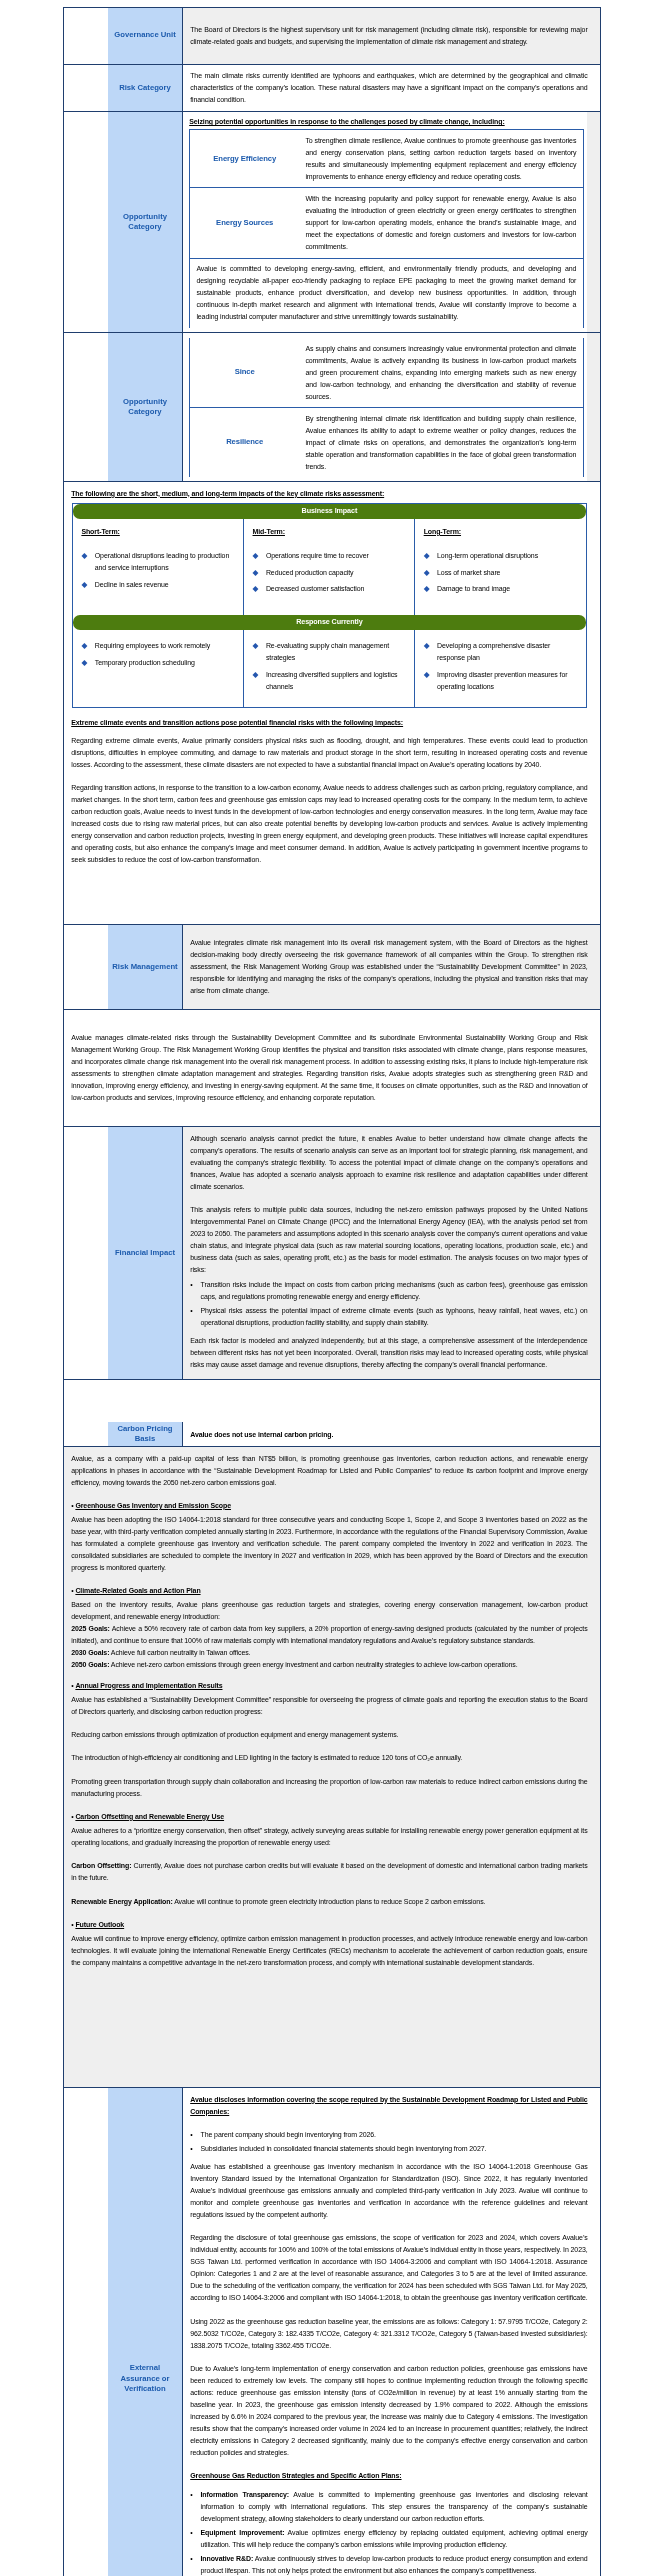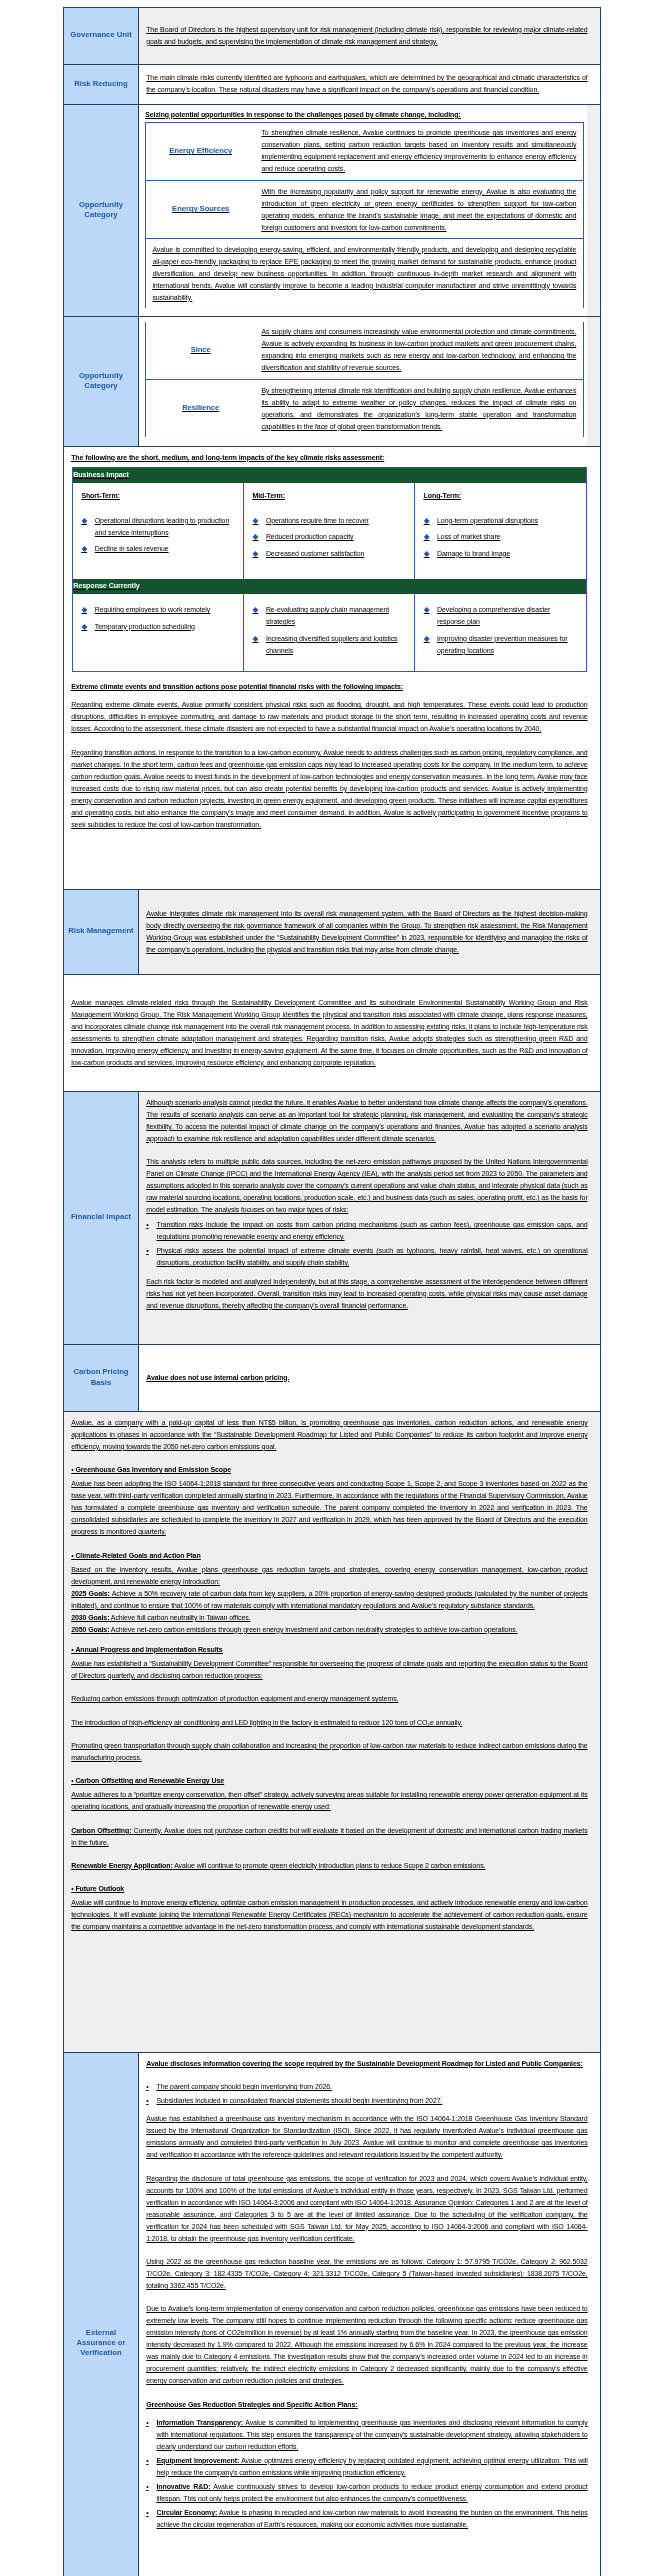--- a/index.html
+++ b/index.html
@@ -4,79 +4,79 @@
 <style>
   html,body{margin:0;padding:0;background:#fff;}
   .page{position:relative;width:663px;height:2673px;background:#fff;overflow:hidden;
         font-family:"Liberation Sans",sans-serif;color:#000;}
   .tbl{position:absolute;left:63px;top:6.7px;width:538px;border:1px solid #1F3E6E;box-sizing:border-box;}
   .row{display:flex;border-bottom:1px solid #1F3E6E;}
   .row:last-child{border-bottom:none;}
   .lbl{flex:0 0 75px;min-width:75px;background:#BDD7F7;border-right:1px solid #1F3E6E;
        color:#1D5BAD;font-weight:bold;font-size:7.7px;line-height:1.35;
        display:flex;align-items:center;justify-content:center;text-align:center;
-       padding:2px;box-sizing:border-box;}
+       padding:2px;box-sizing:border-box;margin-left:44px;}
   .cnt{flex:1;min-width:0;box-sizing:border-box;font-size:7px;line-height:12px;
-       padding:5.2px 12.4px 5.2px 7.2px;position:relative;letter-spacing:-0.1px;text-decoration:underline;}
+       padding:5.2px 12.4px 5.2px 7.2px;position:relative;letter-spacing:-0.1px;}
   .gray{background:#EFEFEF;}
   .vcenter{display:flex;flex-direction:column;justify-content:center;}
   p{margin:0 0 11.3px;}
   p.m0{margin-bottom:0;}
   p.m6{margin-bottom:3.1px;}
   .just{text-align:justify;}
   .hdr{font-weight:bold;text-decoration:underline;}
   .b{font-weight:bold;}
   
   .strip{position:absolute;top:0;right:0;bottom:0;width:13.4px;background:#EFEFEF;}
   .oppcnt{padding:4.1px 16.5px 4.1px 6.2px;}
   .subtbl{border-left:0.5px solid #2A5CA8;border-right:0.5px solid #2A5CA8;margin-top:1px;}
   .subtbl.topline{border-top:1px solid #2A5CA8;}
   .opprow{display:flex;border-bottom:1px solid #2A5CA8;}
   .opprow:last-child{border-bottom:none;}
   .opplbl{flex:0 0 109px;display:flex;align-items:center;justify-content:center;text-align:center;
           color:#1D5BAD;font-weight:bold;font-size:7.7px;line-height:1.35;padding:3.1px;box-sizing:border-box;}
   .oppdesc{flex:1;padding:4.6px 6.2px;text-align:justify;}
   
   .imptbl{border:1px solid #2A5CA8;margin:2.1px 1px 9.3px 1px;}
-  .band{background:#14532d;color:#fff;font-weight:bold;text-align:left;font-size:7.2px;padding:1.5px 0;}
+  .band{background:#4d7c0f;color:#fff;font-weight:bold;text-align:center;font-size:7.2px;padding:1.5px 0;border-radius:7px;}
   .cols{display:flex;}
   .col{flex:1 1 0;border-right:1px solid #2A5CA8;padding:7.2px 7.2px 6.2px 8.2px;box-sizing:border-box;min-height:96px;}
   .cols.resp .col{min-height:77px;padding-top:10.3px;}
   .col:last-child{border-right:none;}
   .colhead{font-weight:bold;text-decoration:underline;margin-bottom:12.4px;}
   .dia{display:flex;margin-bottom:4.6px;}
   .dia .d{color:#2456AE;flex:0 0 13.4px;font-size:7.7px;}
   .dia .t{flex:1;}
   
   .ebul{display:flex;margin-bottom:2.1px;}
   .ebul .dot{flex:0 0 10.3px;}
   .ebul .t{flex:1;}
   .sect{margin:8.2px 0 2.1px;font-size:7px;}
   .mt12{margin-top:6.2px;}
   
   .r-gov{min-height:56px;} .r-risk{min-height:39px;} .r-opp1{min-height:211px;}
   .r-opp2{min-height:129px;} .r-strat{min-height:442px;} .r-rm{min-height:84px;}
-  .r-ind{min-height:116px;} .r-fin{min-height:252px;} .r-cp{min-height:66px;}
+  .r-ind{min-height:116px;} .r-fin{min-height:252px;} .r-cp{min-height:66px;align-items:flex-end;}
   .r-ghg{min-height:640px;} .r-ext{min-height:581px;}
 </style>
 </head>
 <body>
 
 <div class="page">
   <div class="tbl">
 
     <div class="row r-gov">
       <div class="lbl">Governance Unit</div>
       <div class="cnt gray vcenter">
         <p class="just m0">The Board of Directors is the highest supervisory unit for risk management (including climate risk), responsible for reviewing major climate-related goals and budgets, and supervising the implementation of climate risk management and strategy.</p>
       </div>
     </div>
 
     <div class="row r-risk">
-      <div class="lbl">Risk Reducing</div>
+      <div class="lbl">Risk Category</div>
       <div class="cnt vcenter">
         <p class="just m0">The main climate risks currently identified are typhoons and earthquakes, which are determined by the geographical and climatic characteristics of the company’s location. These natural disasters may have a significant impact on the company’s operations and financial condition.</p>
       </div>
     </div>
 
     <div class="row r-opp1">
       <div class="lbl">Opportunity Category</div>
       <div class="cnt oppcnt">
         <div class="strip"></div>
         <p class="hdr m0">Seizing potential opportunities in response to the challenges posed by climate change, including:</p>

